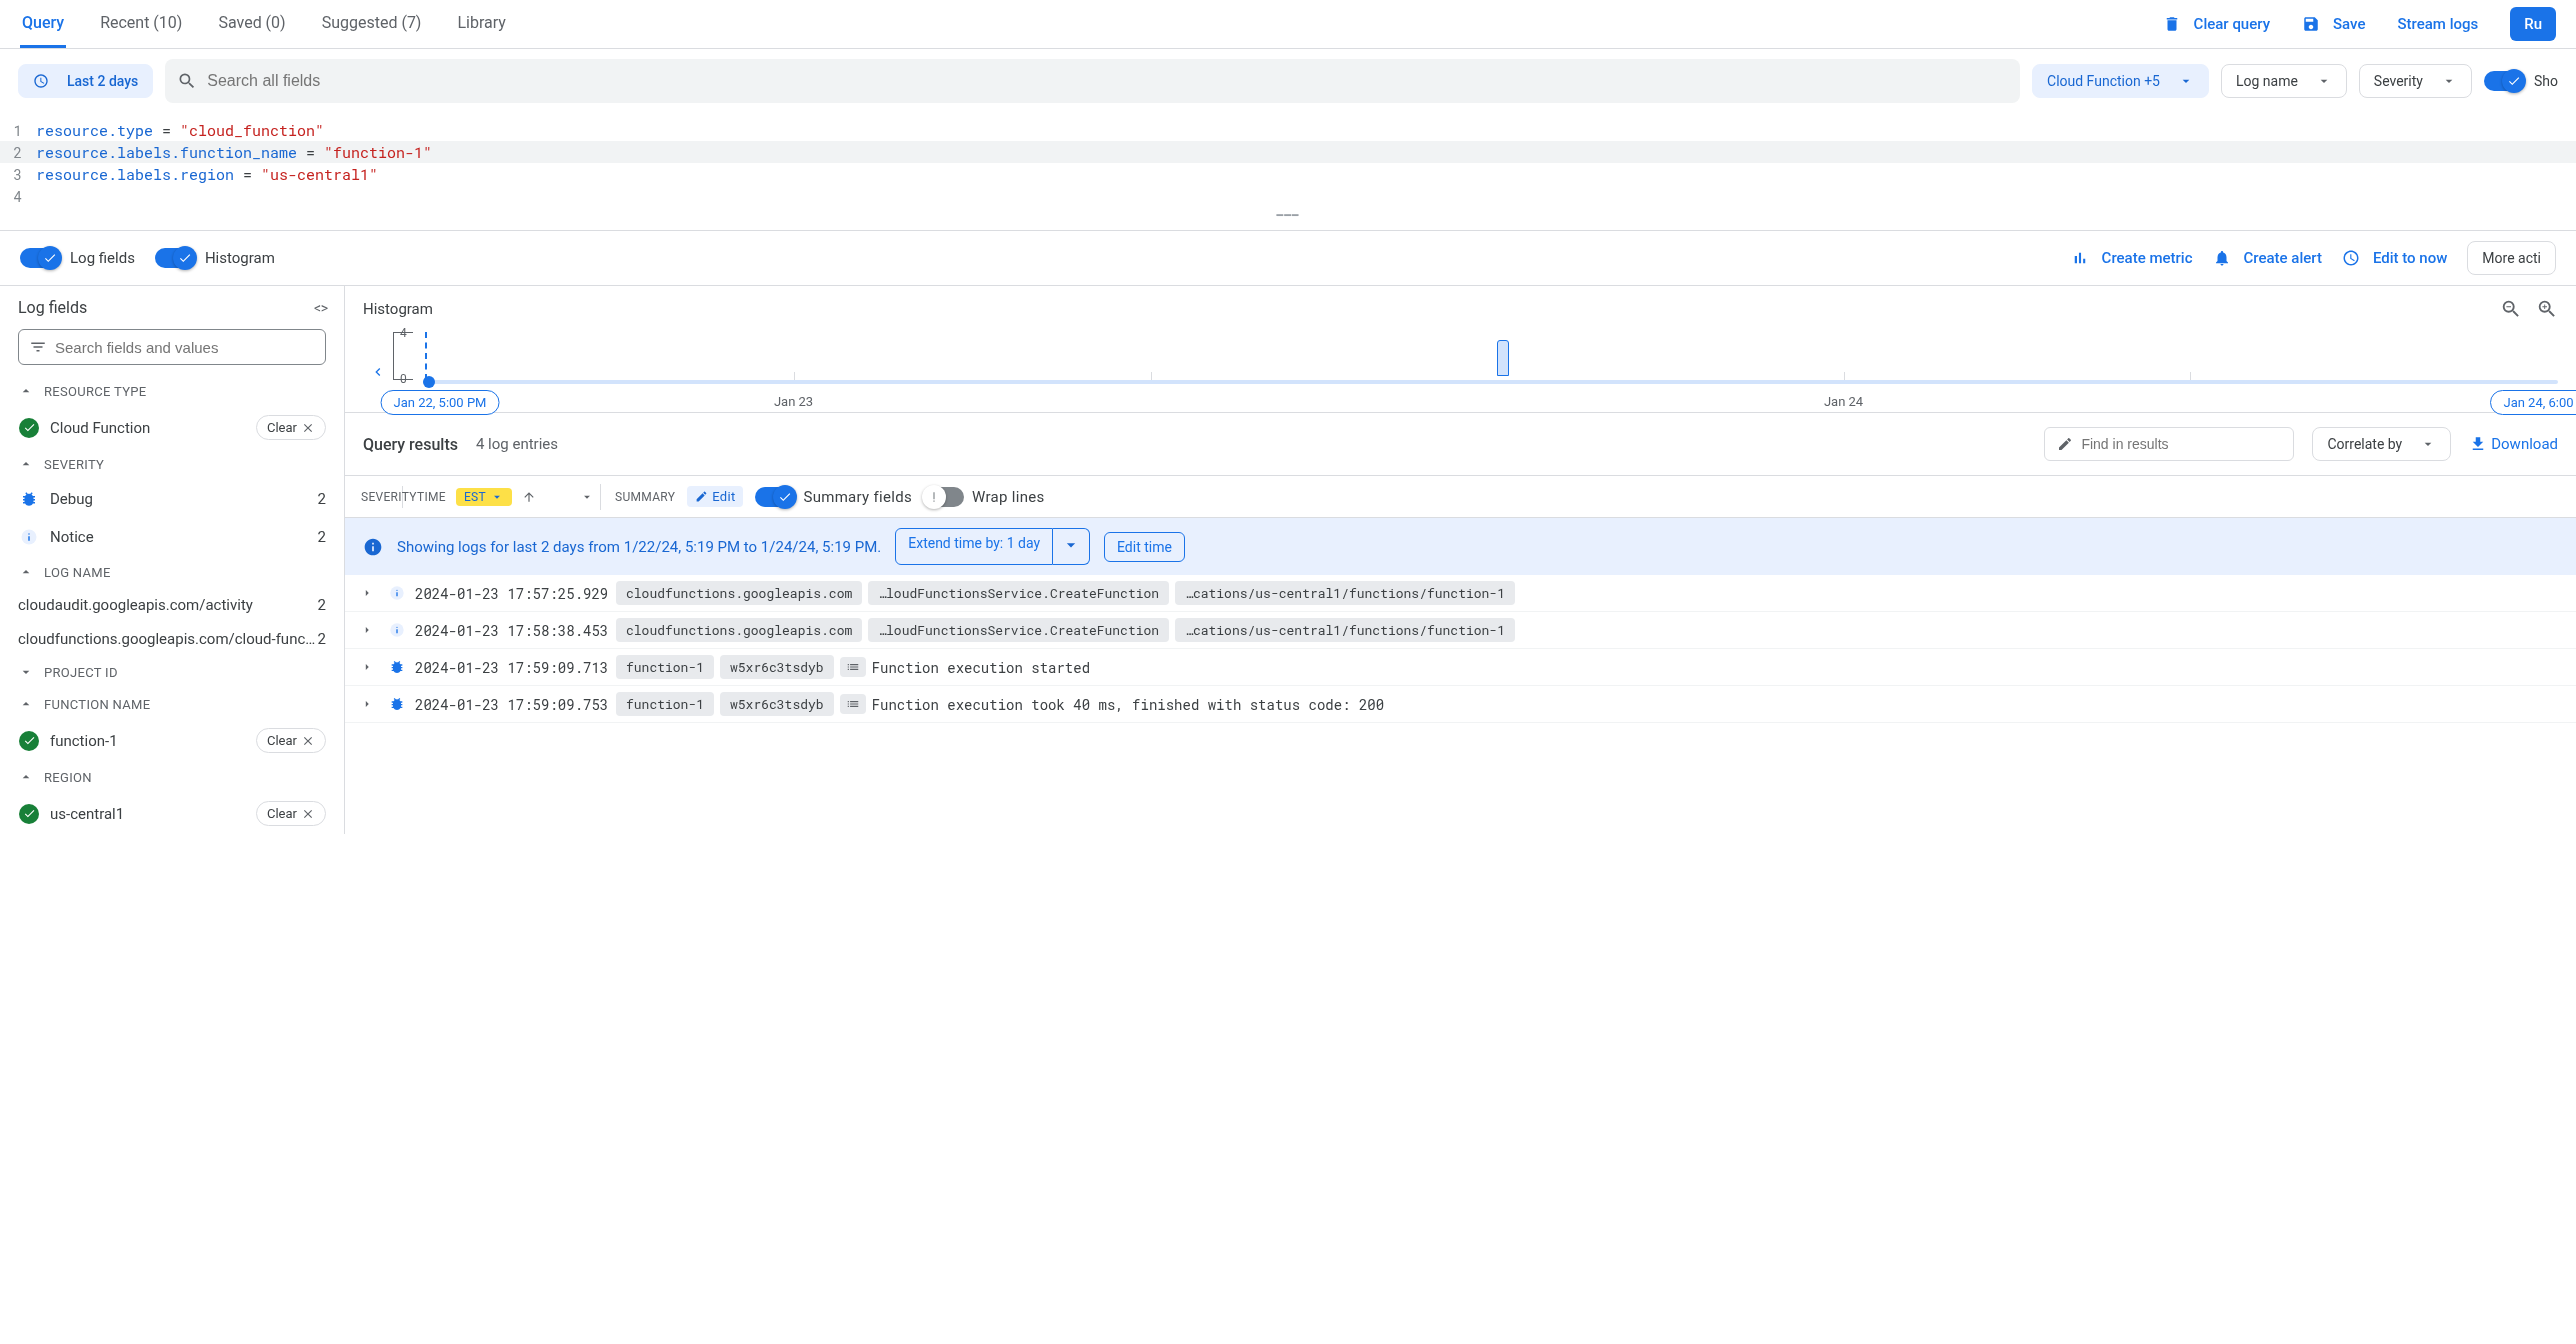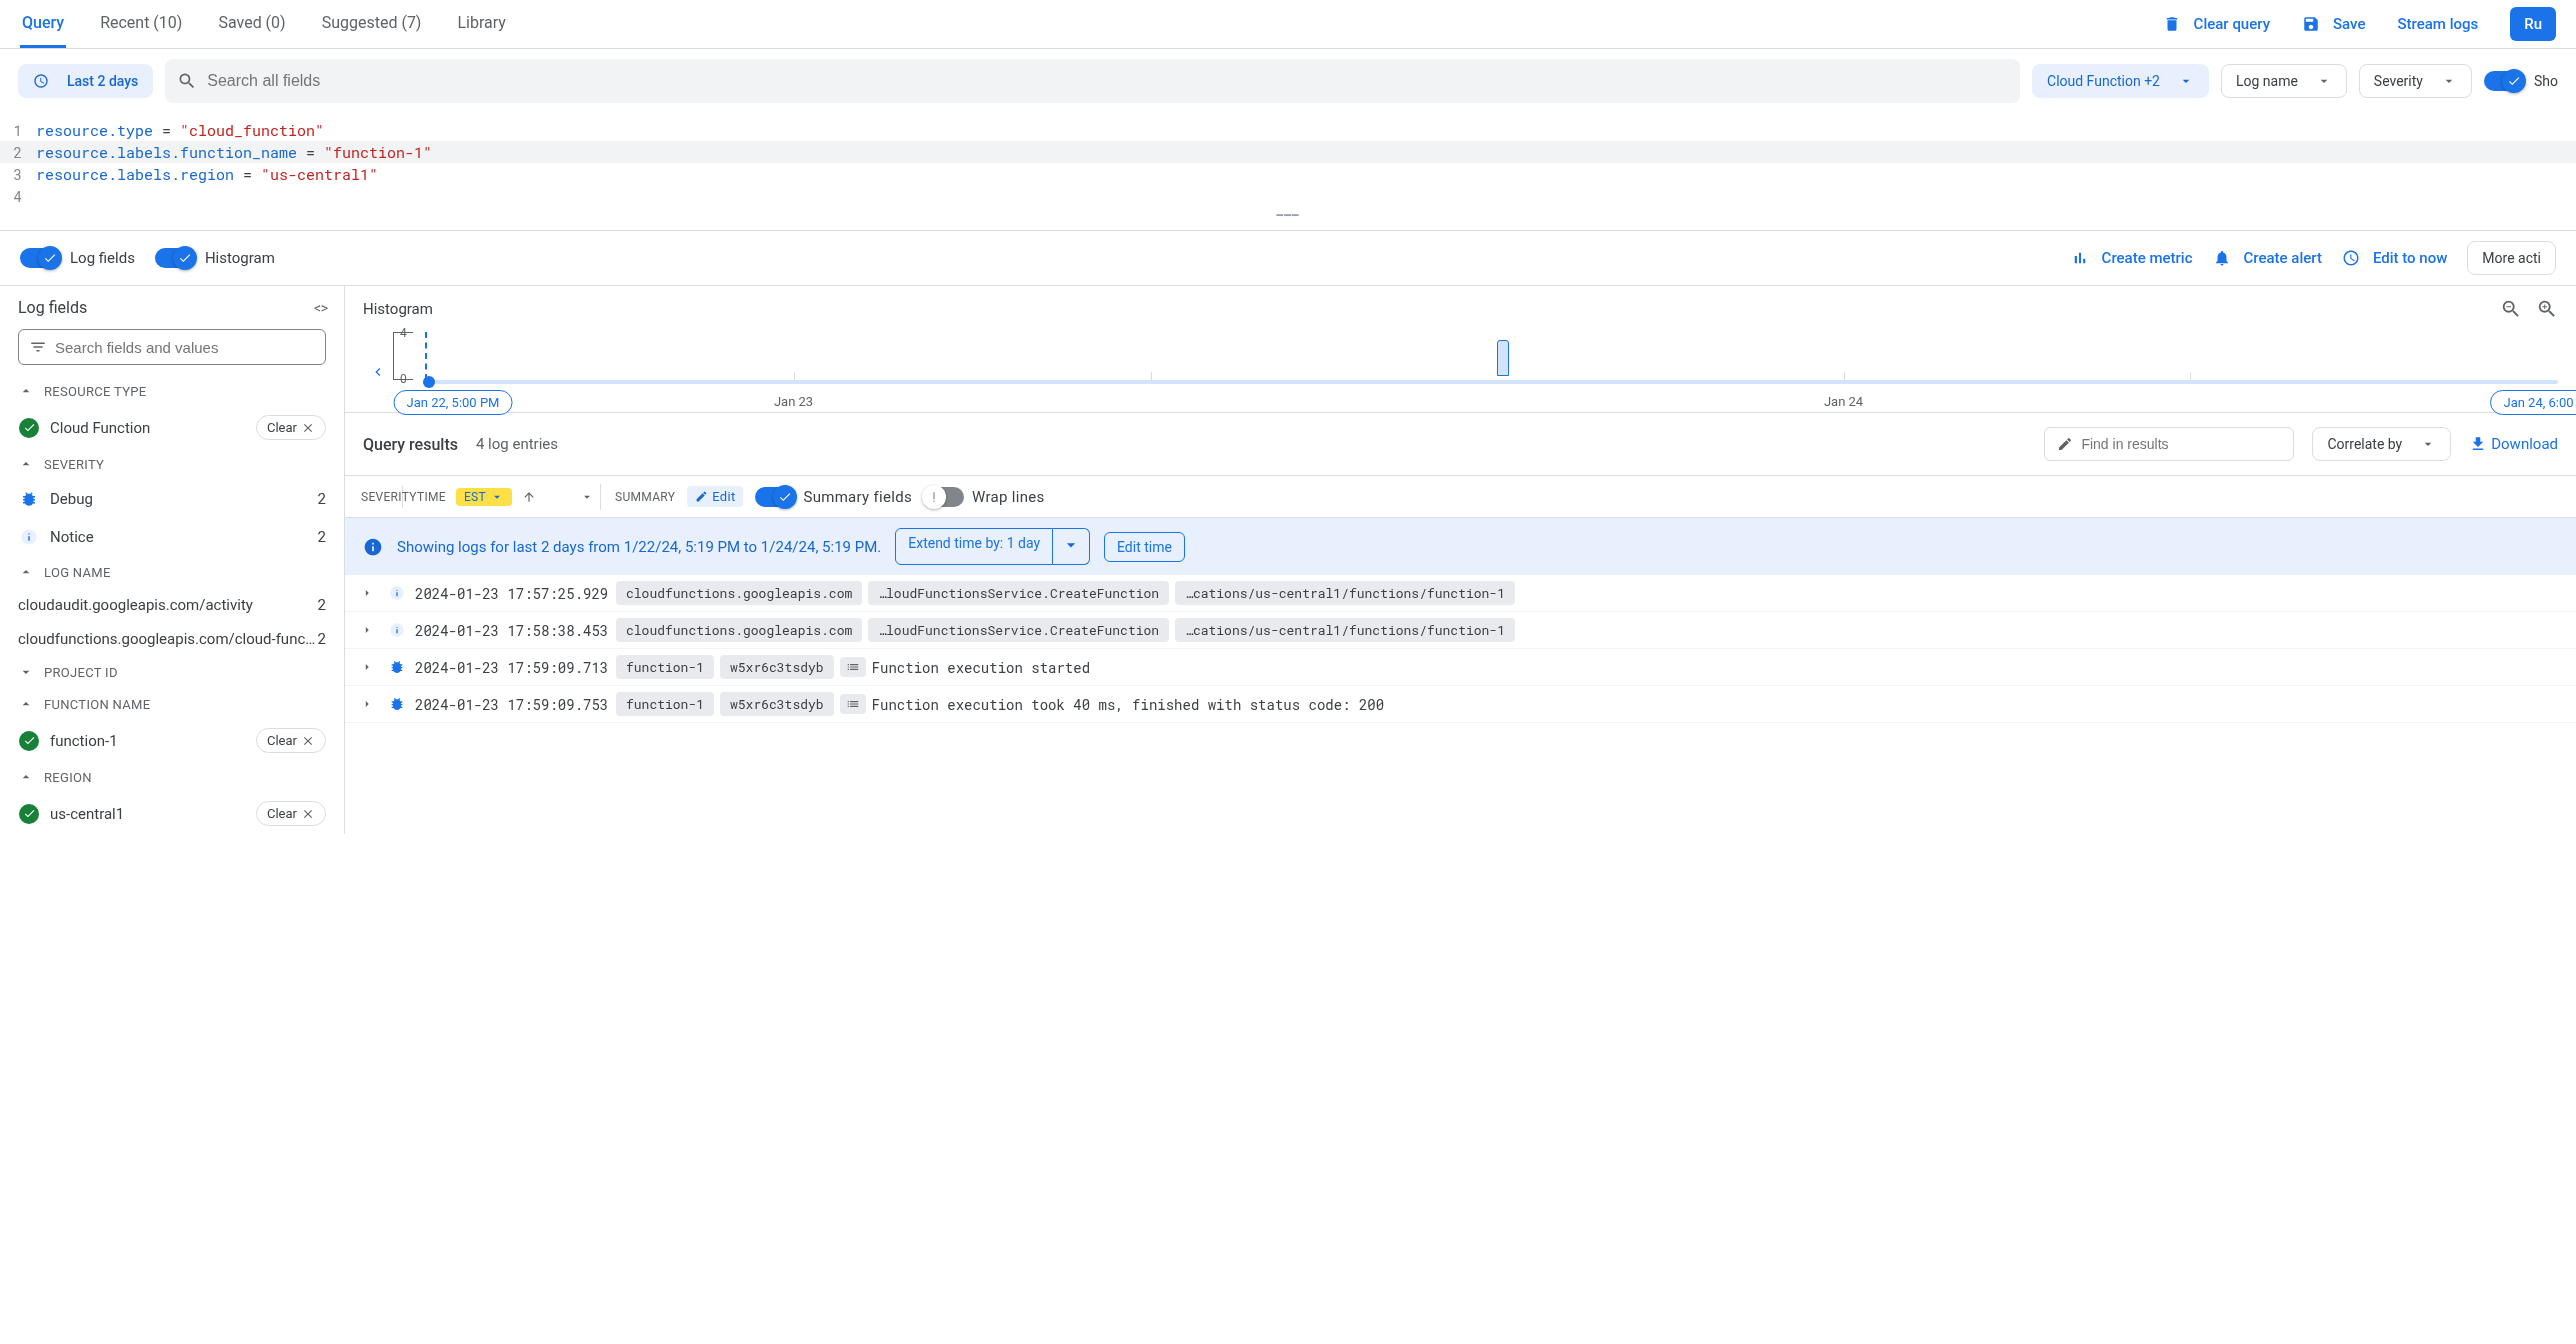--- a/index.html
+++ b/index.html
@@ -329,21 +329,21 @@
       </svg>
     <span>Last 2 days</span>
   </div>
   <div class="search-box">
     <svg viewBox="0 0 24 24">
         <path d="M15.5 14h-.79l-.28-.27A6.47 6.47 0 0016 9.5 6.5 6.5 0 109.5 16c1.61 0 3.09-.59 4.23-1.57l.27.28v.79l5 4.99L20.49 19l-4.99-5zm-6 0C7.01 14 5 11.99 5 9.5S7.01 5 9.5 5 14 7.01 14 9.5 11.99 14 9.5 14z"></path>
       </svg>
     <input placeholder="Search all fields" style="">
   </div>
   <div class="pill blue-light">
-    <span>Cloud Function +2</span>
+    <span>Cloud Function +5</span>
     <svg viewBox="0 0 24 24" width="16" height="16" fill="#1967d2">
         <path d="M7 10l5 5 5-5z"></path>
       </svg>
   </div>
   <div class="pill">
     <span>Log name</span>
     <svg viewBox="0 0 24 24" width="16" height="16" fill="#5f6368">
         <path d="M7 10l5 5 5-5z"></path>
       </svg>
   </div>
@@ -589,21 +589,21 @@
             <span class="lbl0">0</span>
           </div>
         <div class="hist-dash"></div>
         <div class="hist-track"></div>
         <div class="hist-knob"></div>
         <div class="hist-bar" style="left:51%;"></div>
         <div class="hist-tick" style="left:18.5%;"></div>
         <div class="hist-tick" style="left:35%;"></div>
         <div class="hist-tick" style="left:67%;"></div>
         <div class="hist-tick" style="left:83%;"></div>
-        <div class="hist-date-pill" style="left:60px;">Jan 22, 5:00 PM</div>
+        <div class="hist-date-pill" style="left:47px;">Jan 22, 5:00 PM</div>
         <div class="hist-date" style="left:18.5%;">Jan 23</div>
         <div class="hist-date" style="left:67%;">Jan 24</div>
         <div class="hist-date-pill" style="right:-40px;left:auto;transform:none;">Jan 24, 6:00 P</div>
       </div>
     </div>
 
     <div class="results-header">
       <span class="title">Query results</span>
       <span class="count">4 log entries</span>
       <div class="find-box">

